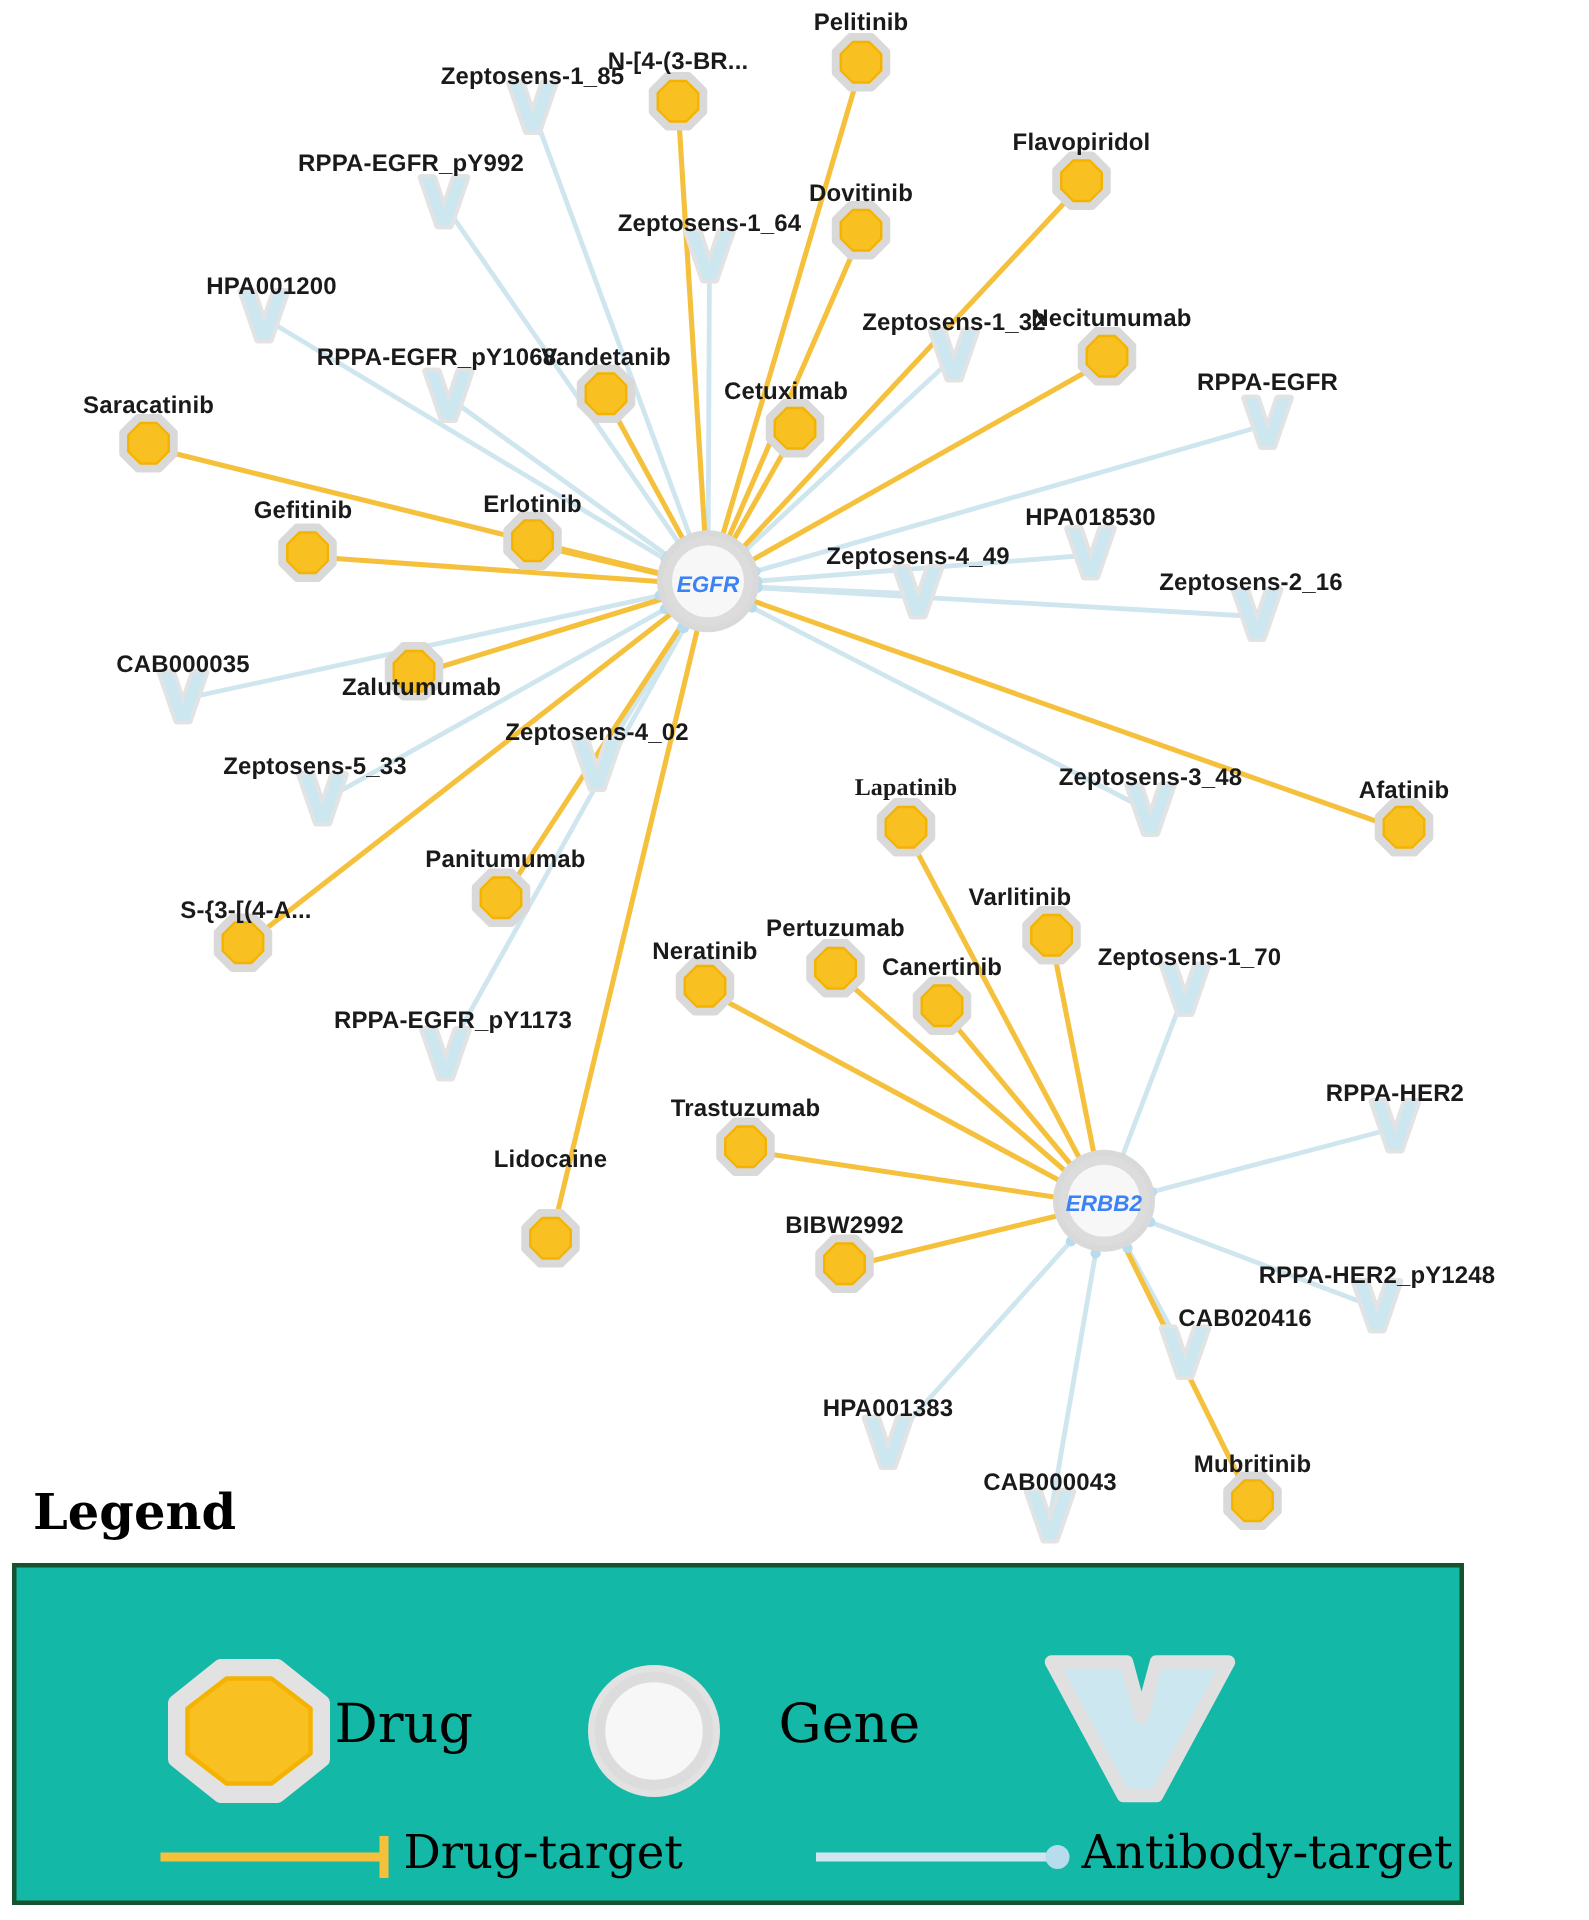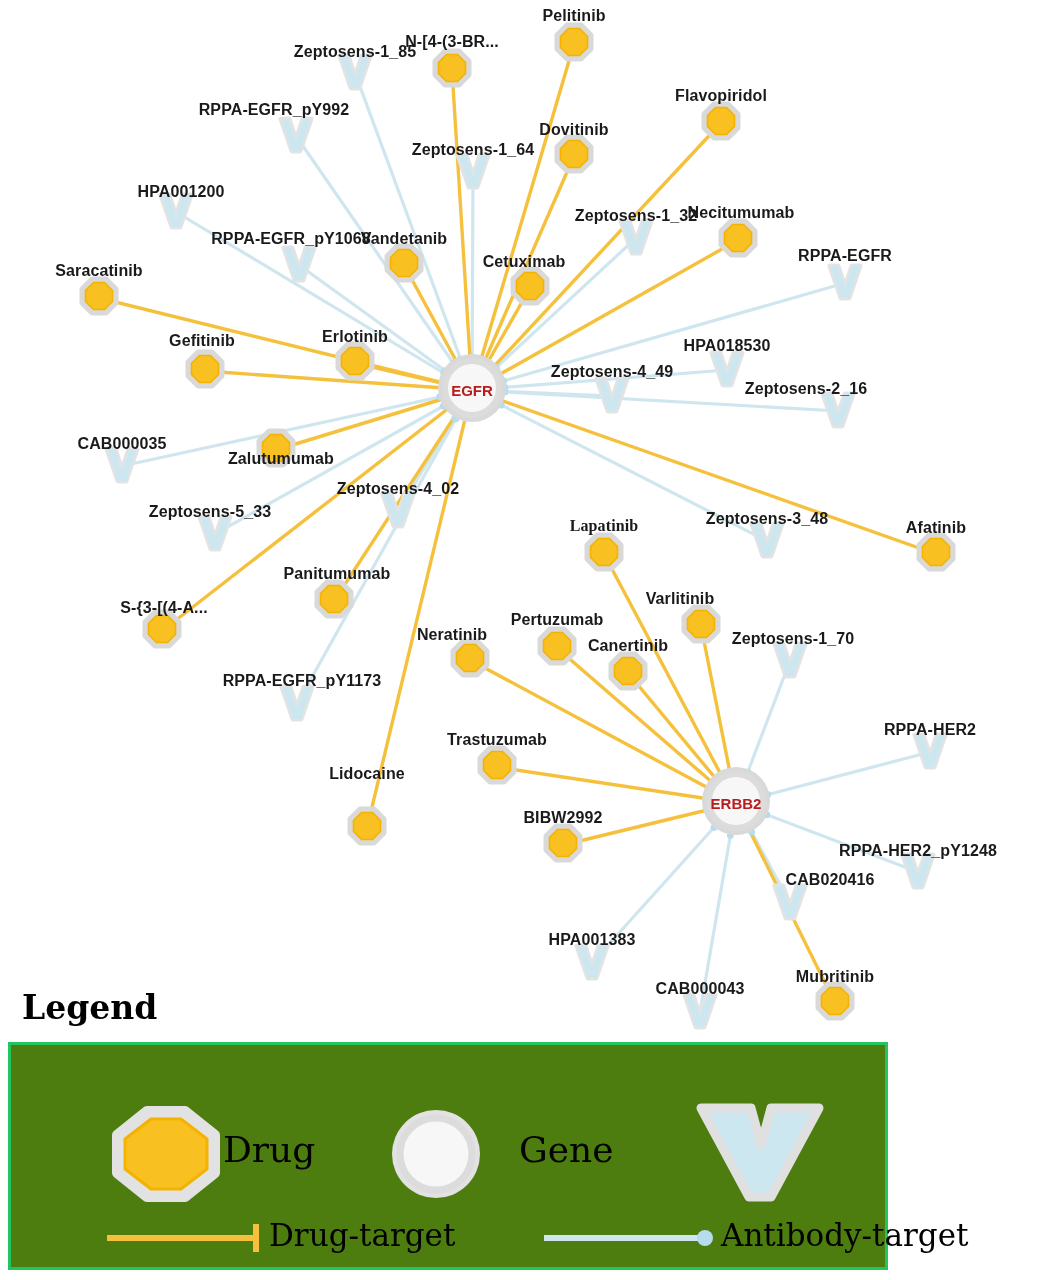--- a/index.html
+++ b/index.html
@@ -35,40 +35,41 @@
     font-weight: bold;
     color: #1a1a1a;
     white-space: nowrap;
     letter-spacing: 0.1px;
   }
   .gene-label {
     position: absolute;
     transform: translate(-50%, -50%);
     font-size: 15px;
     font-weight: bold;
-    color: #b91c1c;
+    color: #3b82f6;
     white-space: nowrap;
+    font-style: italic;
   }
   .legend-title {
     position: absolute;
     left: 22px;
     top: 988px;
     font-family: "DejaVu Serif", serif;
     font-size: 33px;
     font-weight: bold;
     color: #000;
   }
   #legend-box {
     position: absolute;
     left: 8px;
     top: 1042px;
-    width: 880px;
+    width: 968px;
     height: 228px;
-    border: 3px solid #22c55e;
-    background: #4d7c0f;
+    border: 3px solid #14532d;
+    background: #14b8a6;
     box-sizing: border-box;
   }
   .legend-item {
     position: absolute;
     font-family: "DejaVu Serif", serif;
     font-size: 36px;
     color: #000;
     white-space: nowrap;
   }
   .legend-edge-label {
@@ -193,21 +194,21 @@
       <div class="node-label" style="left: 727px; top: 346px;">HPA018530</div>
       <div class="node" style="left: 612px; top: 396px;"><svg width="42" height="44" viewBox="0 0 42 44">
           <path d="M6,7 L14,7 L21,28 L28,7 L36,7 L25,39 L17,39 Z" fill="#cde7f0" stroke="#e3e3e3" stroke-width="5" stroke-linejoin="round"></path>
           <path d="M6,7 L14,7 L21,28 L28,7 L36,7 L25,39 L17,39 Z" fill="#cde7f0"></path>
         </svg></div>
       <div class="node-label" style="left: 612px; top: 372px;">Zeptosens-4_49</div>
       <div class="node" style="left: 838px; top: 411px;"><svg width="42" height="44" viewBox="0 0 42 44">
           <path d="M6,7 L14,7 L21,28 L28,7 L36,7 L25,39 L17,39 Z" fill="#cde7f0" stroke="#e3e3e3" stroke-width="5" stroke-linejoin="round"></path>
           <path d="M6,7 L14,7 L21,28 L28,7 L36,7 L25,39 L17,39 Z" fill="#cde7f0"></path>
         </svg></div>
-      <div class="node-label" style="left: 806px; top: 389px;">Zeptosens-2_16</div>
+      <div class="node-label" style="left: 834px; top: 389px;">Zeptosens-2_16</div>
       <div class="node" style="left: 122px; top: 466px;"><svg width="42" height="44" viewBox="0 0 42 44">
           <path d="M6,7 L14,7 L21,28 L28,7 L36,7 L25,39 L17,39 Z" fill="#cde7f0" stroke="#e3e3e3" stroke-width="5" stroke-linejoin="round"></path>
           <path d="M6,7 L14,7 L21,28 L28,7 L36,7 L25,39 L17,39 Z" fill="#cde7f0"></path>
         </svg></div>
       <div class="node-label" style="left: 122px; top: 444px;">CAB000035</div>
       <div class="node" style="left: 398px; top: 511px;"><svg width="42" height="44" viewBox="0 0 42 44">
           <path d="M6,7 L14,7 L21,28 L28,7 L36,7 L25,39 L17,39 Z" fill="#cde7f0" stroke="#e3e3e3" stroke-width="5" stroke-linejoin="round"></path>
           <path d="M6,7 L14,7 L21,28 L28,7 L36,7 L25,39 L17,39 Z" fill="#cde7f0"></path>
         </svg></div>
       <div class="node-label" style="left: 398px; top: 489px;">Zeptosens-4_02</div>
@@ -338,21 +339,21 @@
       <div class="node-label" style="left: 164px; top: 608px;">S-{3-[(4-A...</div>
       <div class="node" style="left: 557px; top: 648px;"><svg width="40" height="40" viewBox="0 0 40 40">
           <polygon points="13,3 27,3 37,13 37,27 27,37 13,37 3,27 3,13" fill="#d9d9d9" stroke="#d9d9d9" stroke-width="5" stroke-linejoin="round"></polygon>
           <polygon points="14.5,6.5 25.5,6.5 33.5,14.5 33.5,25.5 25.5,33.5 14.5,33.5 6.5,25.5 6.5,14.5" fill="#f9c022" stroke="#f3b300" stroke-width="1.6" stroke-linejoin="round"></polygon>
         </svg></div>
       <div class="node-label" style="left: 557px; top: 620px;">Pertuzumab</div>
       <div class="node" style="left: 470px; top: 660px;"><svg width="40" height="40" viewBox="0 0 40 40">
           <polygon points="13,3 27,3 37,13 37,27 27,37 13,37 3,27 3,13" fill="#d9d9d9" stroke="#d9d9d9" stroke-width="5" stroke-linejoin="round"></polygon>
           <polygon points="14.5,6.5 25.5,6.5 33.5,14.5 33.5,25.5 25.5,33.5 14.5,33.5 6.5,25.5 6.5,14.5" fill="#f9c022" stroke="#f3b300" stroke-width="1.6" stroke-linejoin="round"></polygon>
         </svg></div>
-      <div class="node-label" style="left: 452px; top: 635px;">Neratinib</div>
+      <div class="node-label" style="left: 470px; top: 635px;">Neratinib</div>
       <div class="node" style="left: 628px; top: 673px;"><svg width="40" height="40" viewBox="0 0 40 40">
           <polygon points="13,3 27,3 37,13 37,27 27,37 13,37 3,27 3,13" fill="#d9d9d9" stroke="#d9d9d9" stroke-width="5" stroke-linejoin="round"></polygon>
           <polygon points="14.5,6.5 25.5,6.5 33.5,14.5 33.5,25.5 25.5,33.5 14.5,33.5 6.5,25.5 6.5,14.5" fill="#f9c022" stroke="#f3b300" stroke-width="1.6" stroke-linejoin="round"></polygon>
         </svg></div>
       <div class="node-label" style="left: 628px; top: 646px;">Canertinib</div>
       <div class="node" style="left: 497px; top: 767px;"><svg width="40" height="40" viewBox="0 0 40 40">
           <polygon points="13,3 27,3 37,13 37,27 27,37 13,37 3,27 3,13" fill="#d9d9d9" stroke="#d9d9d9" stroke-width="5" stroke-linejoin="round"></polygon>
           <polygon points="14.5,6.5 25.5,6.5 33.5,14.5 33.5,25.5 25.5,33.5 14.5,33.5 6.5,25.5 6.5,14.5" fill="#f9c022" stroke="#f3b300" stroke-width="1.6" stroke-linejoin="round"></polygon>
         </svg></div>
       <div class="node-label" style="left: 497px; top: 740px;">Trastuzumab</div>

